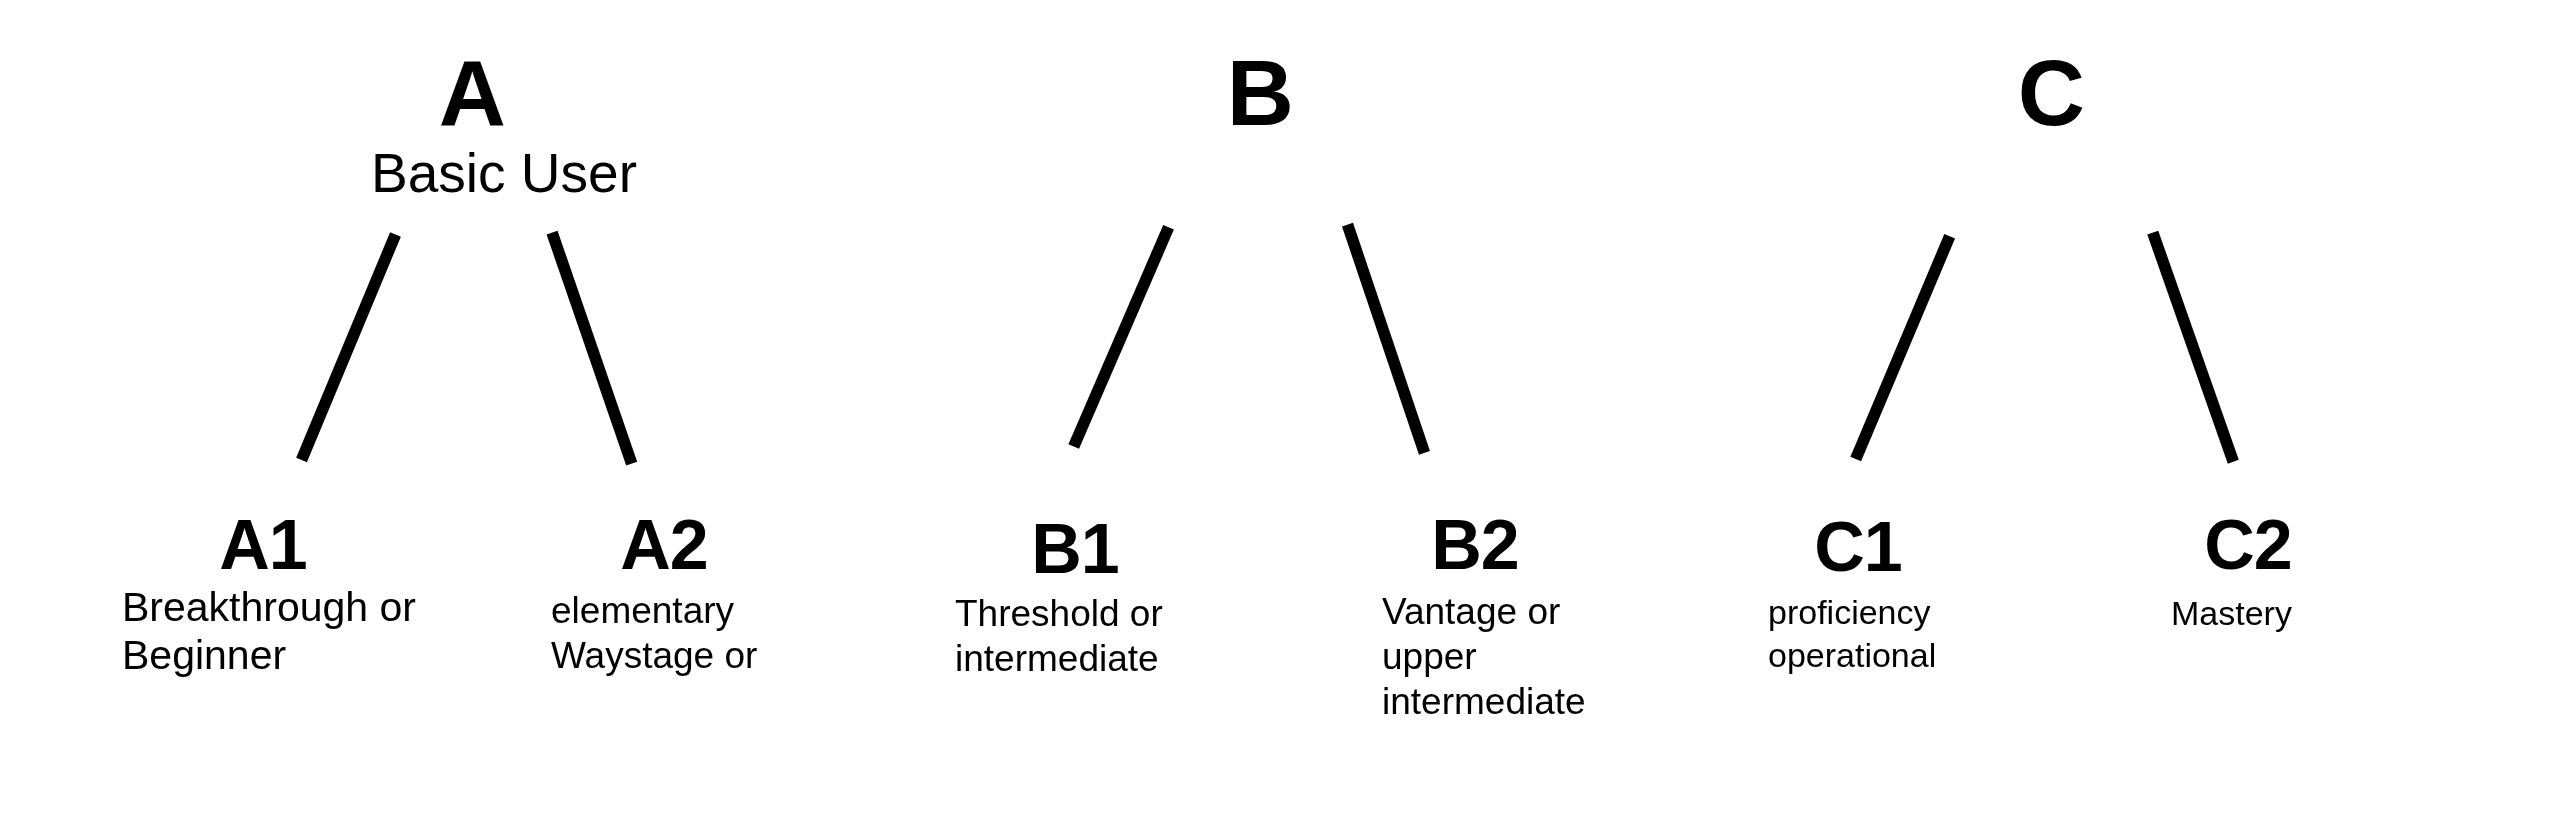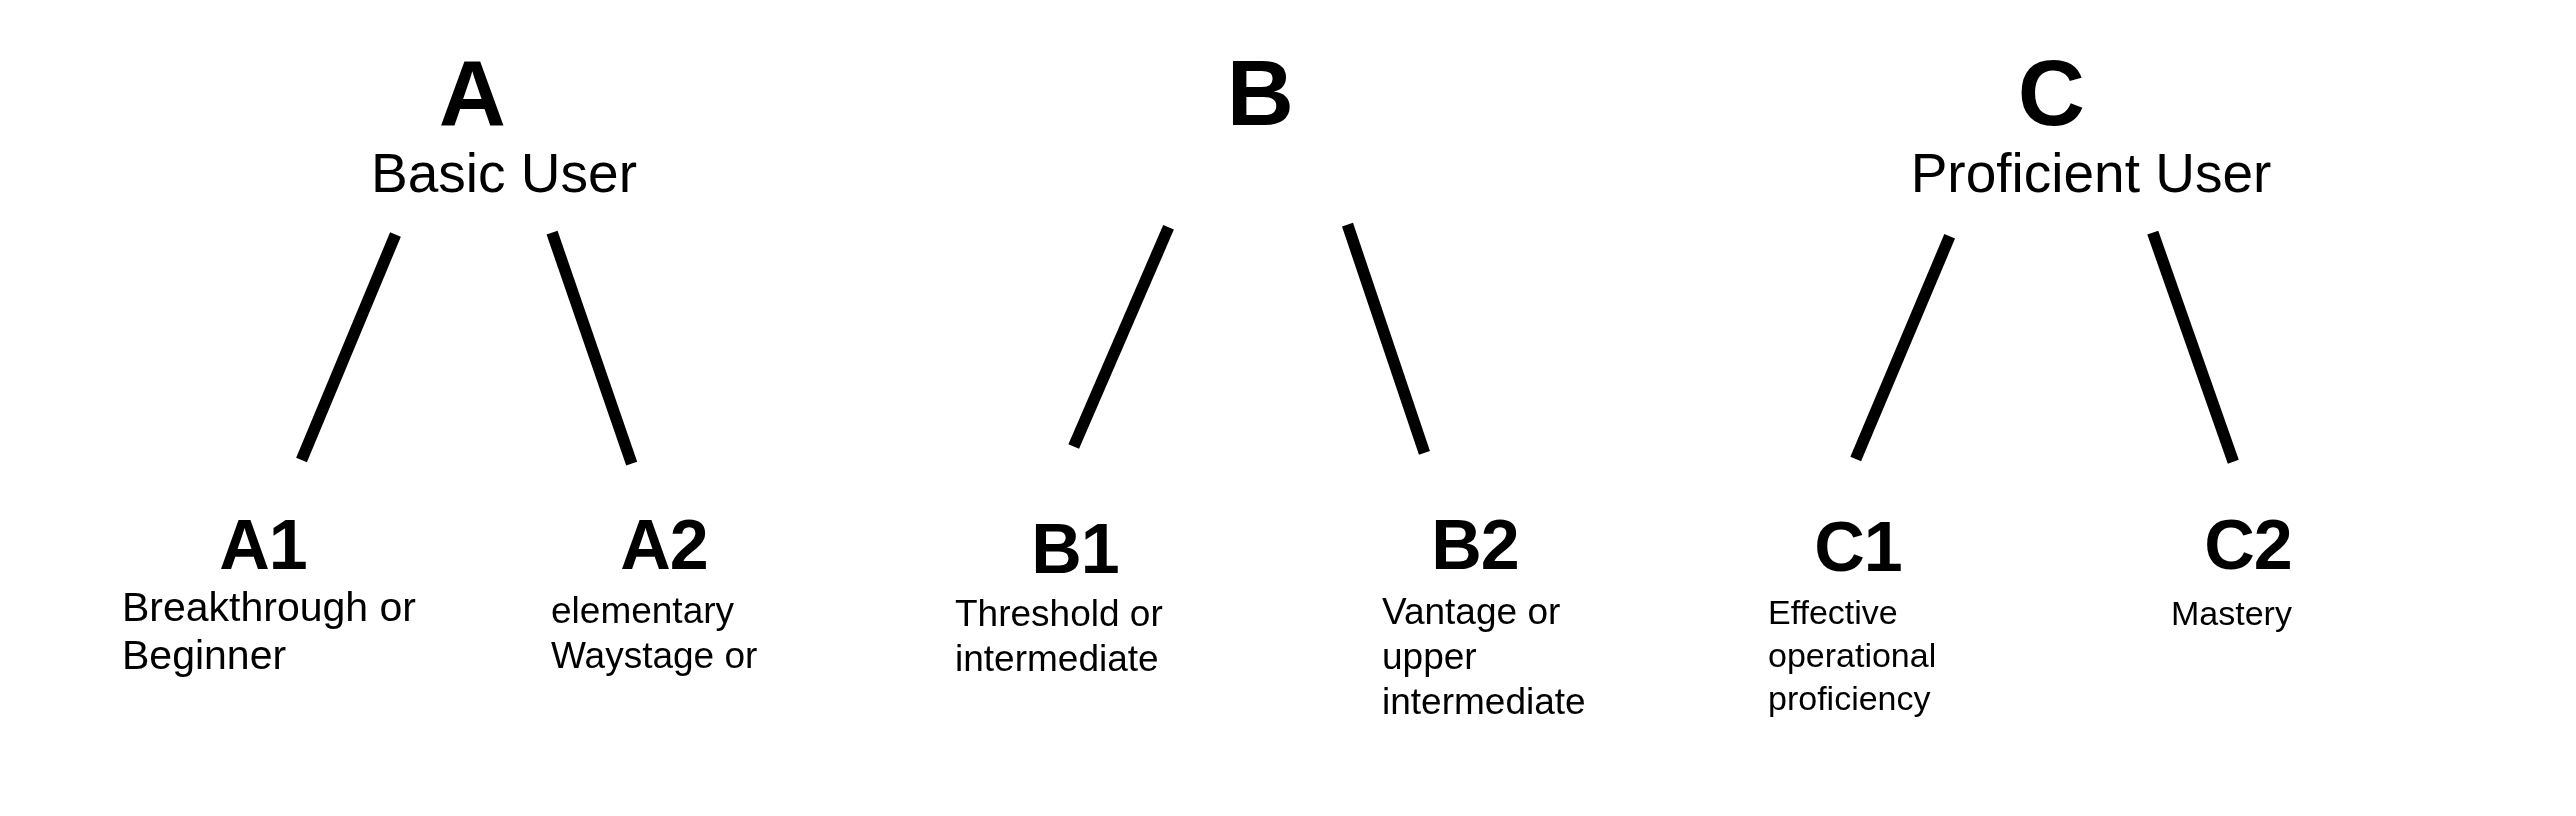--- a/index.html
+++ b/index.html
@@ -108,27 +108,25 @@
   </div>
 
   <div class="level-code" style="left:1475px; top:510px;">B2</div>
   <div class="level-desc small" style="left:1382px; top:589px; width:376px;">
     <div>Vantage or</div>
     <div>upper</div>
     <div>intermediate</div>
   </div>
 
   <div class="group-letter" style="left:2051px; top:47px;">C</div>
-  <div class="group-title" style="left:2091px; top:146px;">Proficient User</div>
 
   <div class="level-code" style="left:1858px; top:512px;">C1</div>
   <div class="level-desc smaller" style="left:1768px; top:591px; width:376px;">
-    <div>Effective</div>
+    <div>proficiency</div>
     <div>operational</div>
-    <div>proficiency</div>
   </div>
 
   <div class="level-code" style="left:2248px; top:510px;">C2</div>
   <div class="level-desc smaller" style="left:2171px; top:592px; width:376px;">
     <div>Mastery</div>
   </div>
 
 </div>
 
 

